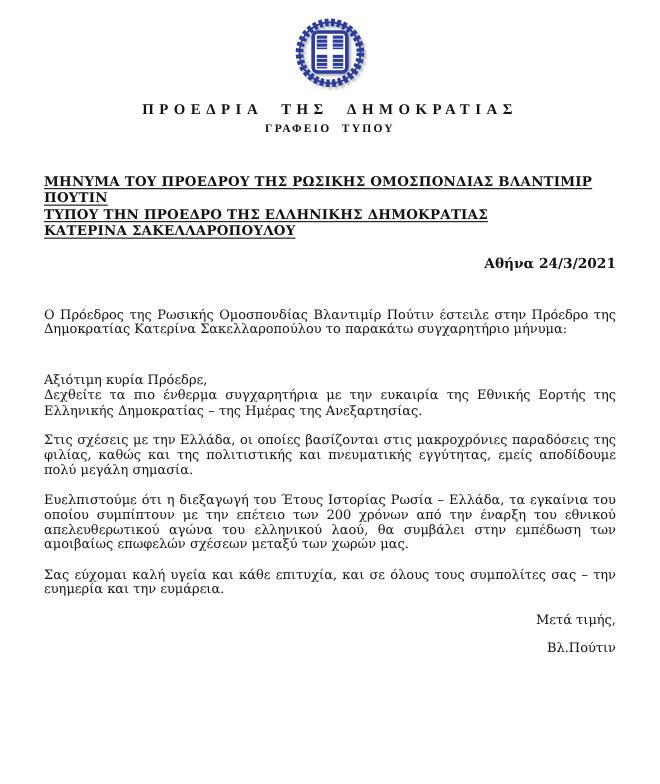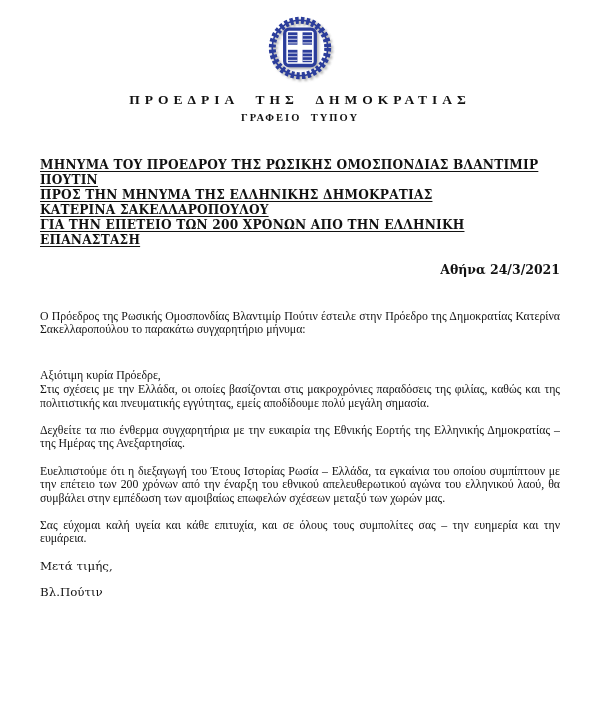--- a/index.html
+++ b/index.html
@@ -65,28 +65,27 @@
     font-weight: bold;
     font-size: 12.5px;
   }
 
   
   .body-text {
     margin-top: 33px;
     font-size: 11.8px;
     line-height: 13.4px;
     text-align: justify;
-    font-family: Liberation Serif, serif;
   }
   .body-text p { margin: 0 0 14px 0; }
   p.p-intro { margin-bottom: 32px; }
   p.p-salutation { margin-bottom: 1px; text-align: left; }
 
   
-  .closing { font-size: 11.8px; line-height: 13.4px; margin-top: 4px; }
+  .closing { font-size: 11.8px; line-height: 13.4px; margin-top: 4px; text-align: right; }
   .closing p { margin: 0 0 13px 0; }
 </style>
 </head>
 <body>
 
 <div class="page">
 
   <header class="letterhead">
     <div class="emblem">
       <svg viewBox="0 0 100 96" xmlns="http://www.w3.org/2000/svg" aria-hidden="true">
@@ -116,32 +115,31 @@
             <line x1="53.5" y1="65" x2="66.5" y2="65"></line>
         </g>
       </svg>
     </div>
     <div class="lh-org">ΠΡΟΕΔΡΙΑ ΤΗΣ ΔΗΜΟΚΡΑΤΙΑΣ</div>
     <div class="lh-office">ΓΡΑΦΕΙΟ ΤΥΠΟΥ</div>
   </header>
 
   <section class="title-block">
     <div class="title-line">ΜΗΝΥΜΑ ΤΟΥ ΠΡΟΕΔΡΟΥ ΤΗΣ ΡΩΣΙΚΗΣ ΟΜΟΣΠΟΝΔΙΑΣ ΒΛΑΝΤΙΜΙΡ ΠΟΥΤΙΝ</div>
-    <div class="title-line">ΠΡΟΣ ΤΗΝ ΜΗΝΥΜΑ ΤΗΣ ΕΛΛΗΝΙΚΗΣ ΔΗΜΟΚΡΑΤΙΑΣ</div>
+    <div class="title-line">ΤΥΠΟΥ ΤΗΝ ΠΡΟΕΔΡΟ ΤΗΣ ΕΛΛΗΝΙΚΗΣ ΔΗΜΟΚΡΑΤΙΑΣ</div>
     <div class="title-line">ΚΑΤΕΡΙΝΑ ΣΑΚΕΛΛΑΡΟΠΟΥΛΟΥ</div>
-    <div class="title-line">ΓΙΑ ΤΗΝ ΕΠΕΤΕΙΟ ΤΩΝ 200 ΧΡΟΝΩΝ ΑΠΟ ΤΗΝ ΕΛΛΗΝΙΚΗ ΕΠΑΝΑΣΤΑΣΗ</div>
   </section>
 
   <div class="dateline">Αθήνα 24/3/2021</div>
 
   <main class="body-text">
     <p class="p-intro">Ο Πρόεδρος της Ρωσικής Ομοσπονδίας Βλαντιμίρ Πούτιν έστειλε στην Πρόεδρο της Δημοκρατίας Κατερίνα Σακελλαροπούλου το παρακάτω συγχαρητήριο μήνυμα:</p>
     <p class="p-salutation">Αξιότιμη κυρία Πρόεδρε,</p>
+    <p>Δεχθείτε τα πιο ένθερμα συγχαρητήρια με την ευκαιρία της Εθνικής Εορτής της Ελληνικής Δημοκρατίας – της Ημέρας της Ανεξαρτησίας.</p>
     <p>Στις σχέσεις με την Ελλάδα, οι οποίες βασίζονται στις μακροχρόνιες παραδόσεις της φιλίας, καθώς και της πολιτιστικής και πνευματικής εγγύτητας, εμείς αποδίδουμε πολύ μεγάλη σημασία.</p>
-    <p>Δεχθείτε τα πιο ένθερμα συγχαρητήρια με την ευκαιρία της Εθνικής Εορτής της Ελληνικής Δημοκρατίας – της Ημέρας της Ανεξαρτησίας.</p>
     <p>Ευελπιστούμε ότι η διεξαγωγή του Έτους Ιστορίας Ρωσία – Ελλάδα, τα εγκαίνια του οποίου συμπίπτουν με την επέτειο των 200 χρόνων από την έναρξη του εθνικού απελευθερωτικού αγώνα του ελληνικού λαού, θα συμβάλει στην εμπέδωση των αμοιβαίως επωφελών σχέσεων μεταξύ των χωρών μας.</p>
     <p>Σας εύχομαι καλή υγεία και κάθε επιτυχία, και σε όλους τους συμπολίτες σας – την ευημερία και την ευμάρεια.</p>
   </main>
 
   <footer class="closing">
     <p>Μετά τιμής,</p>
     <p>Βλ.Πούτιν</p>
   </footer>
 
 </div>

